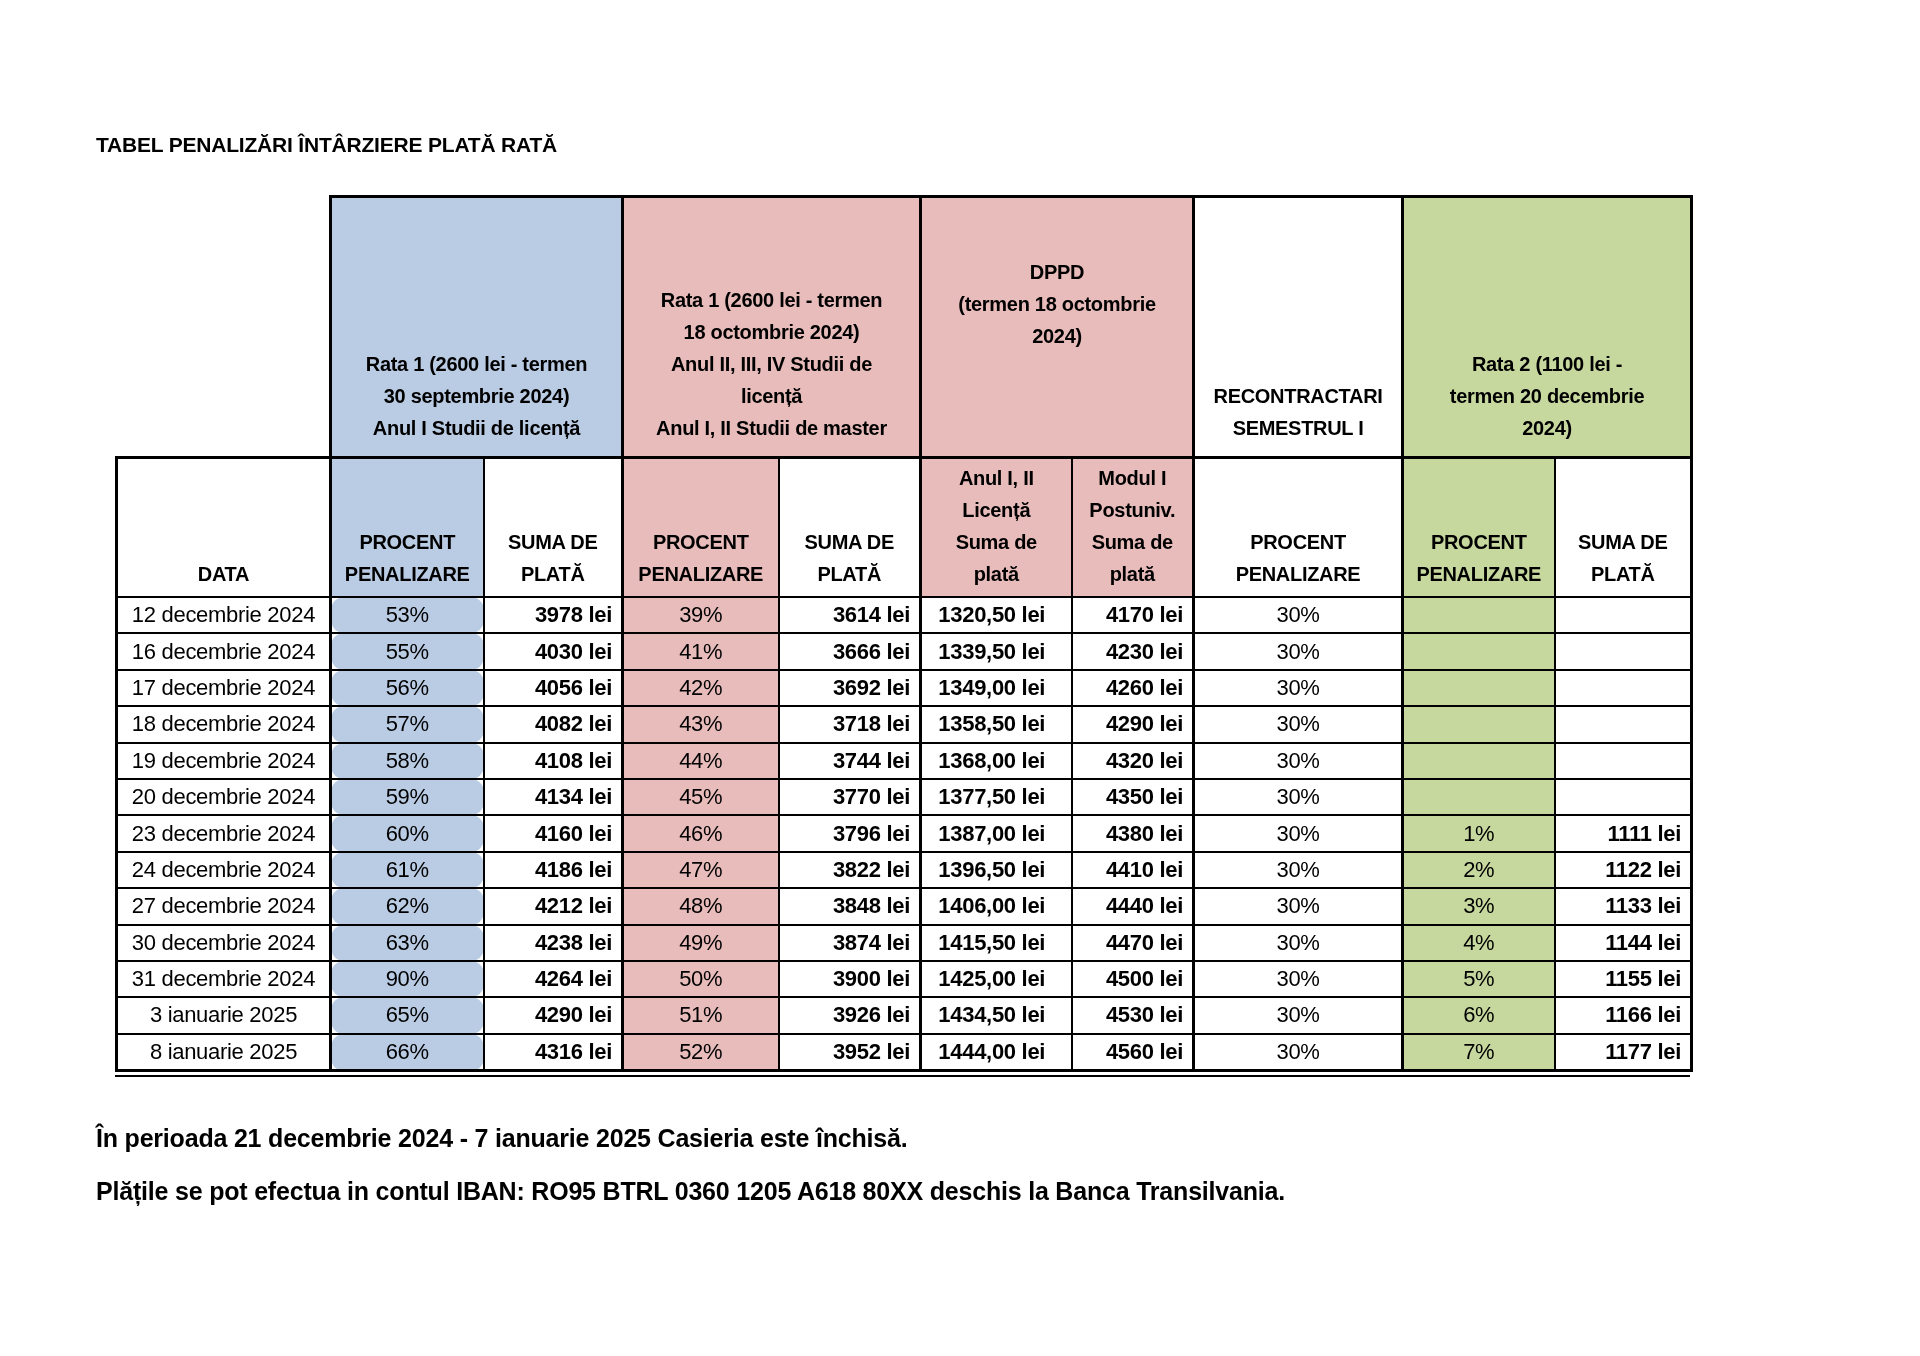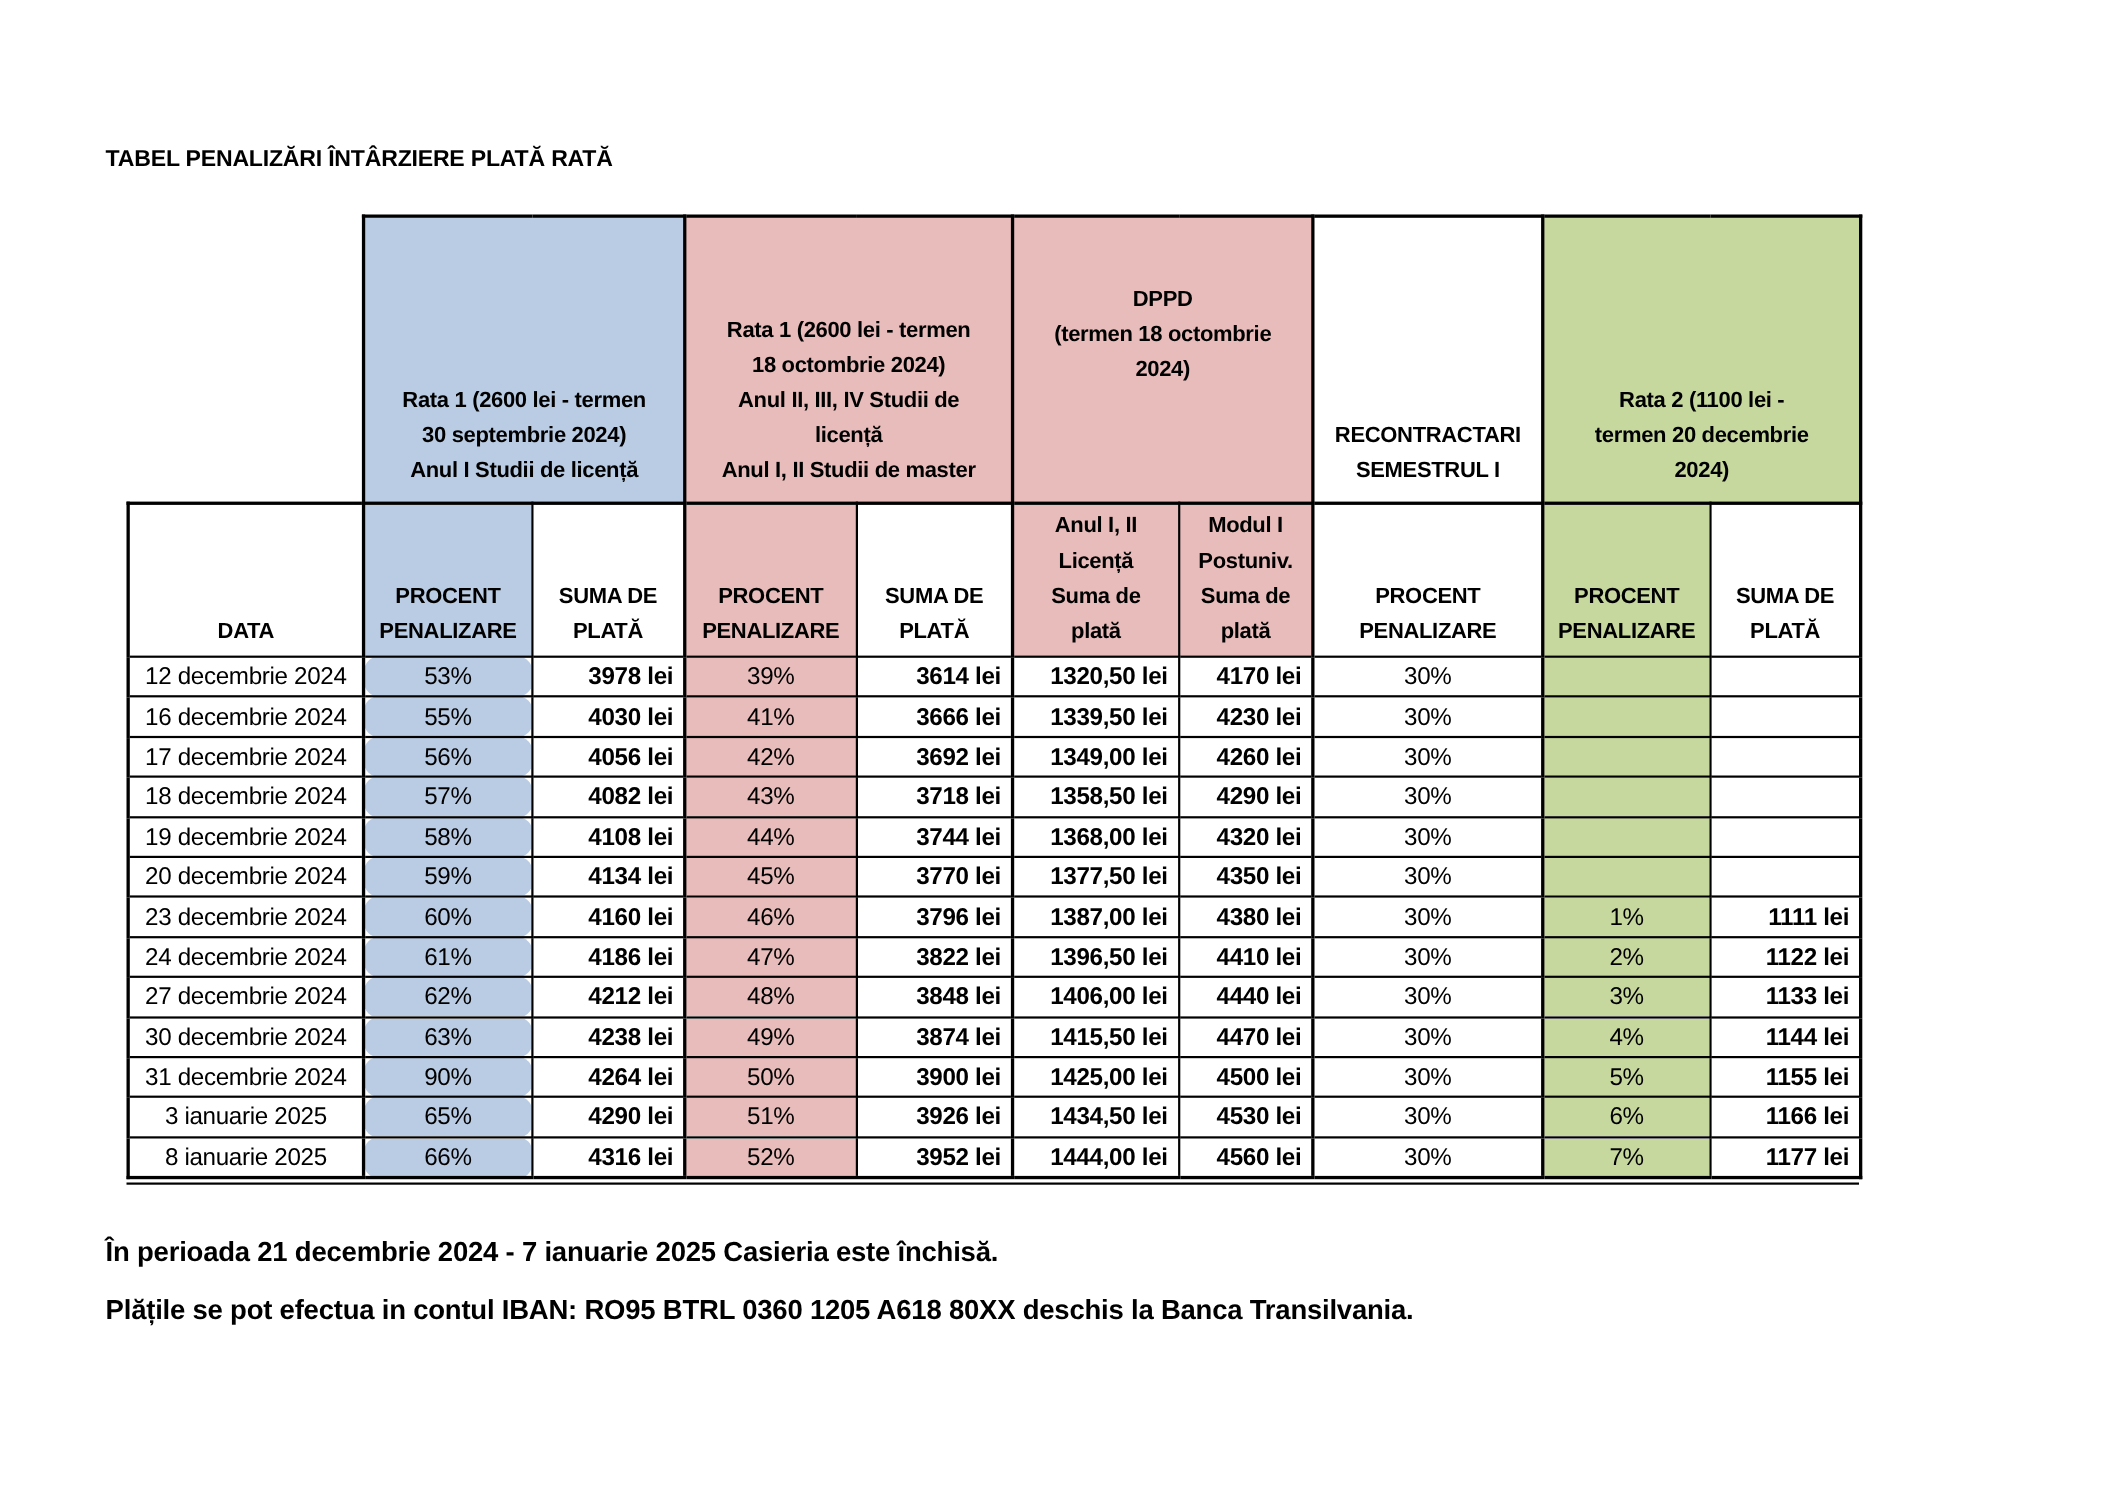--- a/index.html
+++ b/index.html
@@ -80,21 +80,21 @@
     font-size:22px;
     vertical-align:middle;
     text-align:center;
     background:var(--c-bg);
   }
   tbody td:nth-child(1){border-left-width:3px;}
   tbody td:nth-child(2){background:var(--c-blue);border-left-width:3px;border-radius:13px;}
   tbody td:nth-child(3){text-align:right;font-weight:700;padding-right:9px;}
   tbody td:nth-child(4){background:var(--c-pink);border-left-width:3px;}
   tbody td:nth-child(5){text-align:right;font-weight:700;padding-right:9px;}
-  tbody td:nth-child(6){text-align:right;font-weight:700;padding-right:9px;border-left-width:3px;margin-top:26px;}
+  tbody td:nth-child(6){font-weight:700;padding-right:9px;border-left-width:3px;margin-top:26px;}
   tbody td:nth-child(7){text-align:right;font-weight:700;padding-right:9px;}
   tbody td:nth-child(8){border-left-width:3px;}
   tbody td:nth-child(9){background:var(--c-green);border-left-width:3px;}
   tbody td:nth-child(10){text-align:right;font-weight:700;padding-right:9px;border-right-width:3px;}
   tbody tr:last-child td{border-bottom-width:3px;}
 
   .double-line{
     margin-top:3px;
     width:1575px;height:2px;
     background:var(--c-border);

